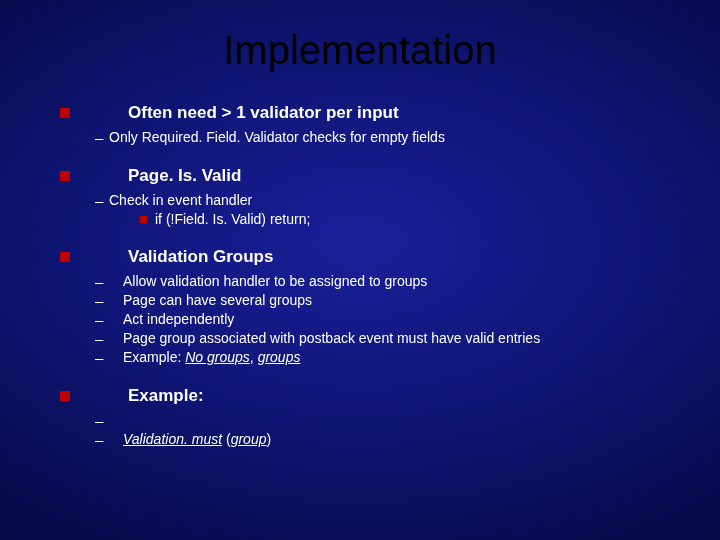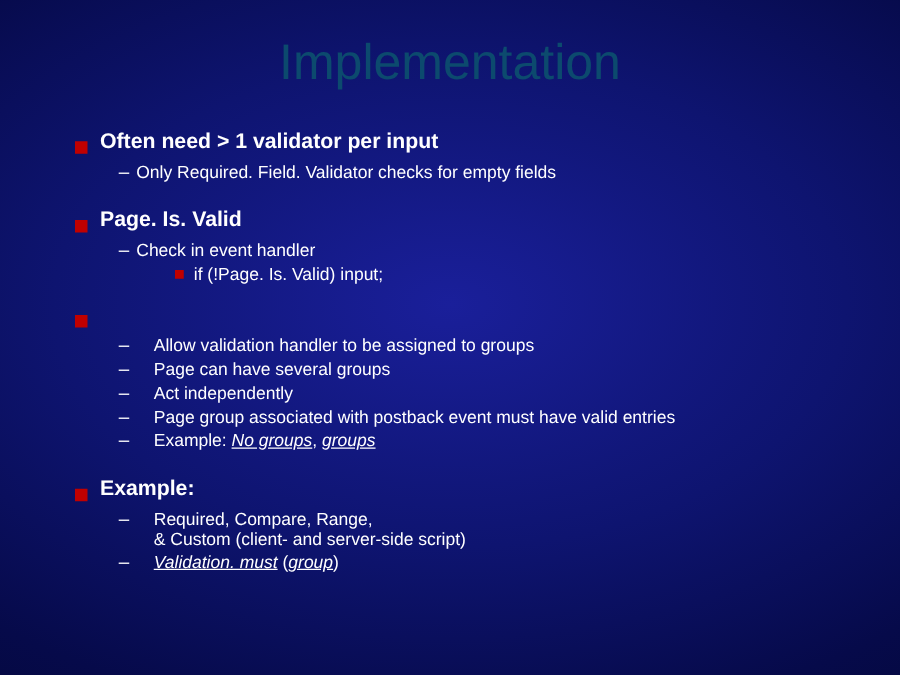--- a/index.html
+++ b/index.html
@@ -15,30 +15,31 @@
   .slide {
     position: relative;
     width: 720px;
     height: 540px;
     box-sizing: border-box;
     padding: 20px 30px 20px 30px;
   }
   .title {
     text-align: center;
     font-size: 40px;
-    color: #0c4a6e;
+    color: #000000;
     margin: 8px 0 30px 0;
     font-weight: normal;
   }
   .lvl1 {
     margin: 0 0 6px 30px;
   }
   .lvl1-row {
     display: flex;
-    align-items: flex-end;
+    align-items: flex-start;
+    gap: 48px;
   }
   .bullet-sq {
     display: inline-block;
     width: 10px;
     height: 10px;
     background: #c00000;
     margin-right: 10px;
     margin-top: 5px;
     flex-shrink: 0;
   }
@@ -110,28 +111,29 @@
       <span class="bullet-sq"></span>
       <span class="lvl1-text">Page. Is. Valid</span>
     </div>
   </div>
   <div class="lvl2">
     <span class="dash">–</span>
     <span class="lvl2-text">Check in event handler</span>
   </div>
   <div class="lvl3">
     <span class="bullet-sq-sm"></span>
-    <span class="lvl3-text">if (!Page. Is. Valid) input;</span>
+    <span class="lvl3-text">if (!Field. Is. Valid) return;</span>
   </div>
 
   <div class="section-gap"></div>
 
   <div class="lvl1">
     <div class="lvl1-row">
       <span class="bullet-sq"></span>
+      <span class="lvl1-text">Validation Groups</span>
     </div>
   </div>
   <div class="lvl2">
     <span class="dash">–</span>
     <span class="lvl2-text indent">Allow validation handler to be assigned to groups</span>
   </div>
   <div class="lvl2">
     <span class="dash">–</span>
     <span class="lvl2-text indent">Page can have several groups</span>
   </div>
@@ -153,24 +155,20 @@
   <div class="section-gap"></div>
 
   <div class="lvl1">
     <div class="lvl1-row">
       <span class="bullet-sq"></span>
       <span class="lvl1-text">Example:</span>
     </div>
   </div>
   <div class="lvl2">
     <span class="dash">–</span>
-    <span class="lvl2-text indent">
-      <span>Required, Compare, Range,</span><br>
-      <span>&amp; Custom (client- and server-side script)</span>
-    </span>
   </div>
   <div class="lvl2">
     <span class="dash">–</span>
     <span class="lvl2-text indent">
       <span class="underline">Validation. must</span><span> (</span><span class="underline">group</span><span>)</span>
     </span>
   </div>
 
 </div>
 

